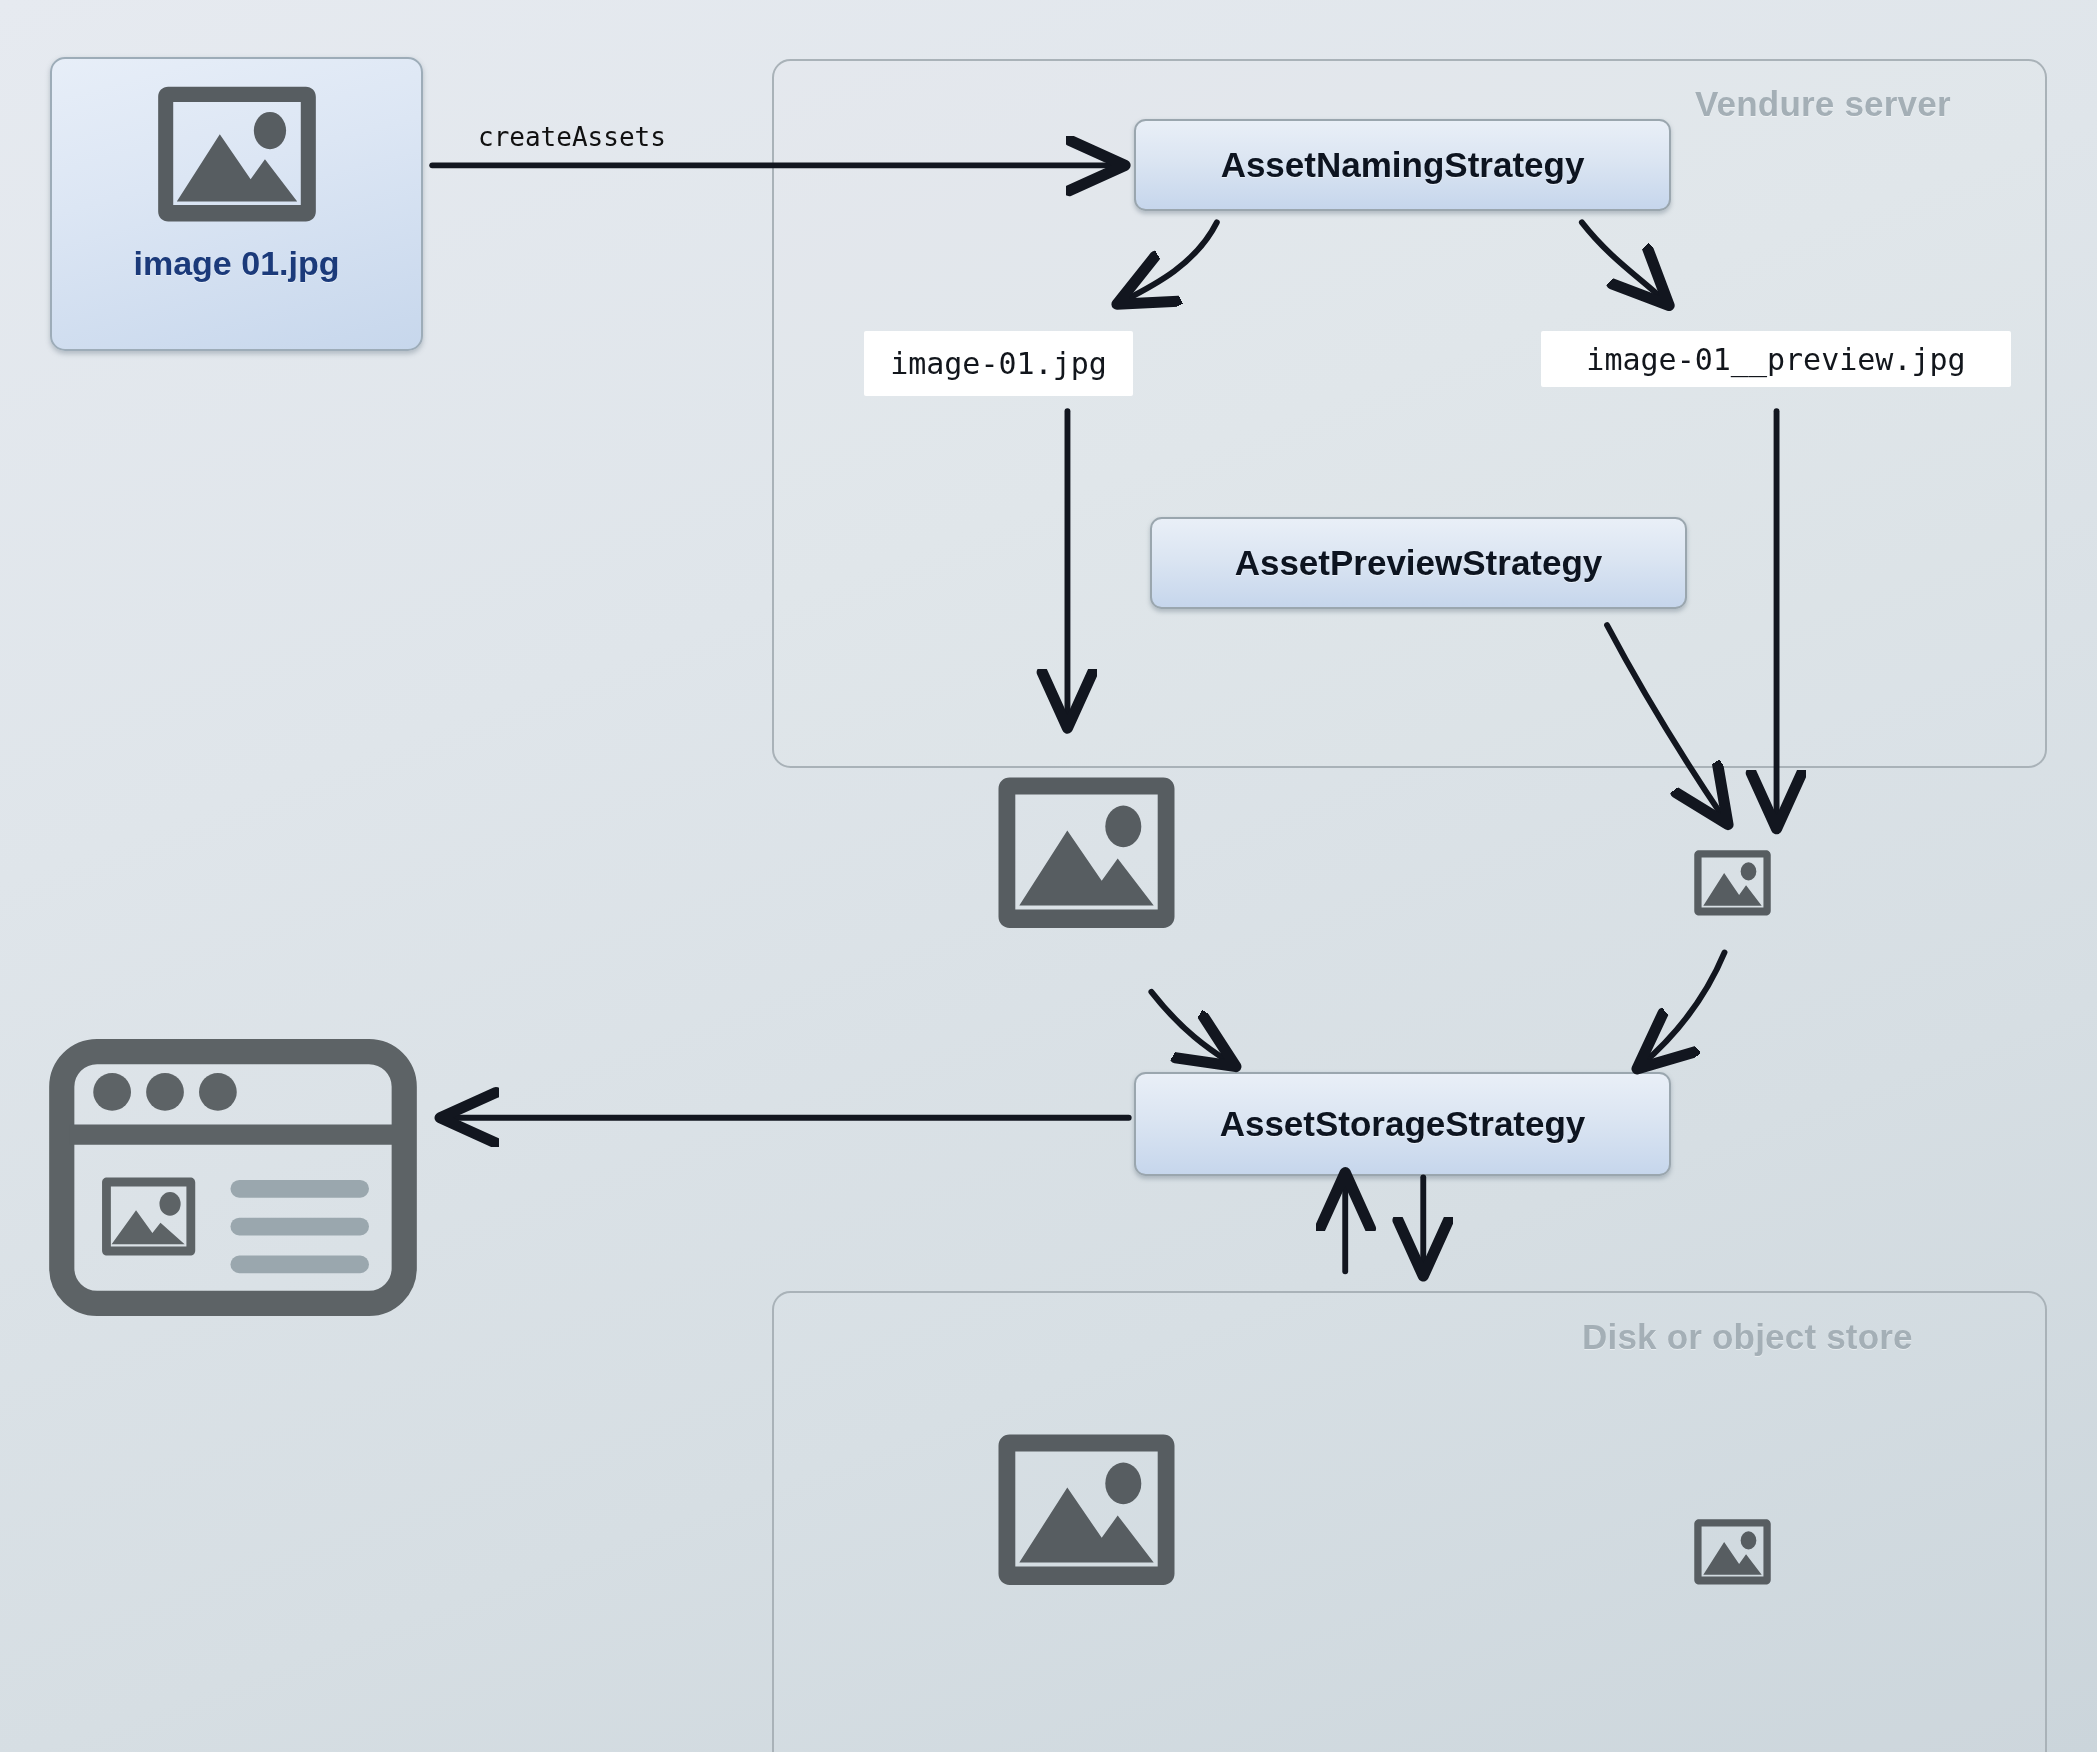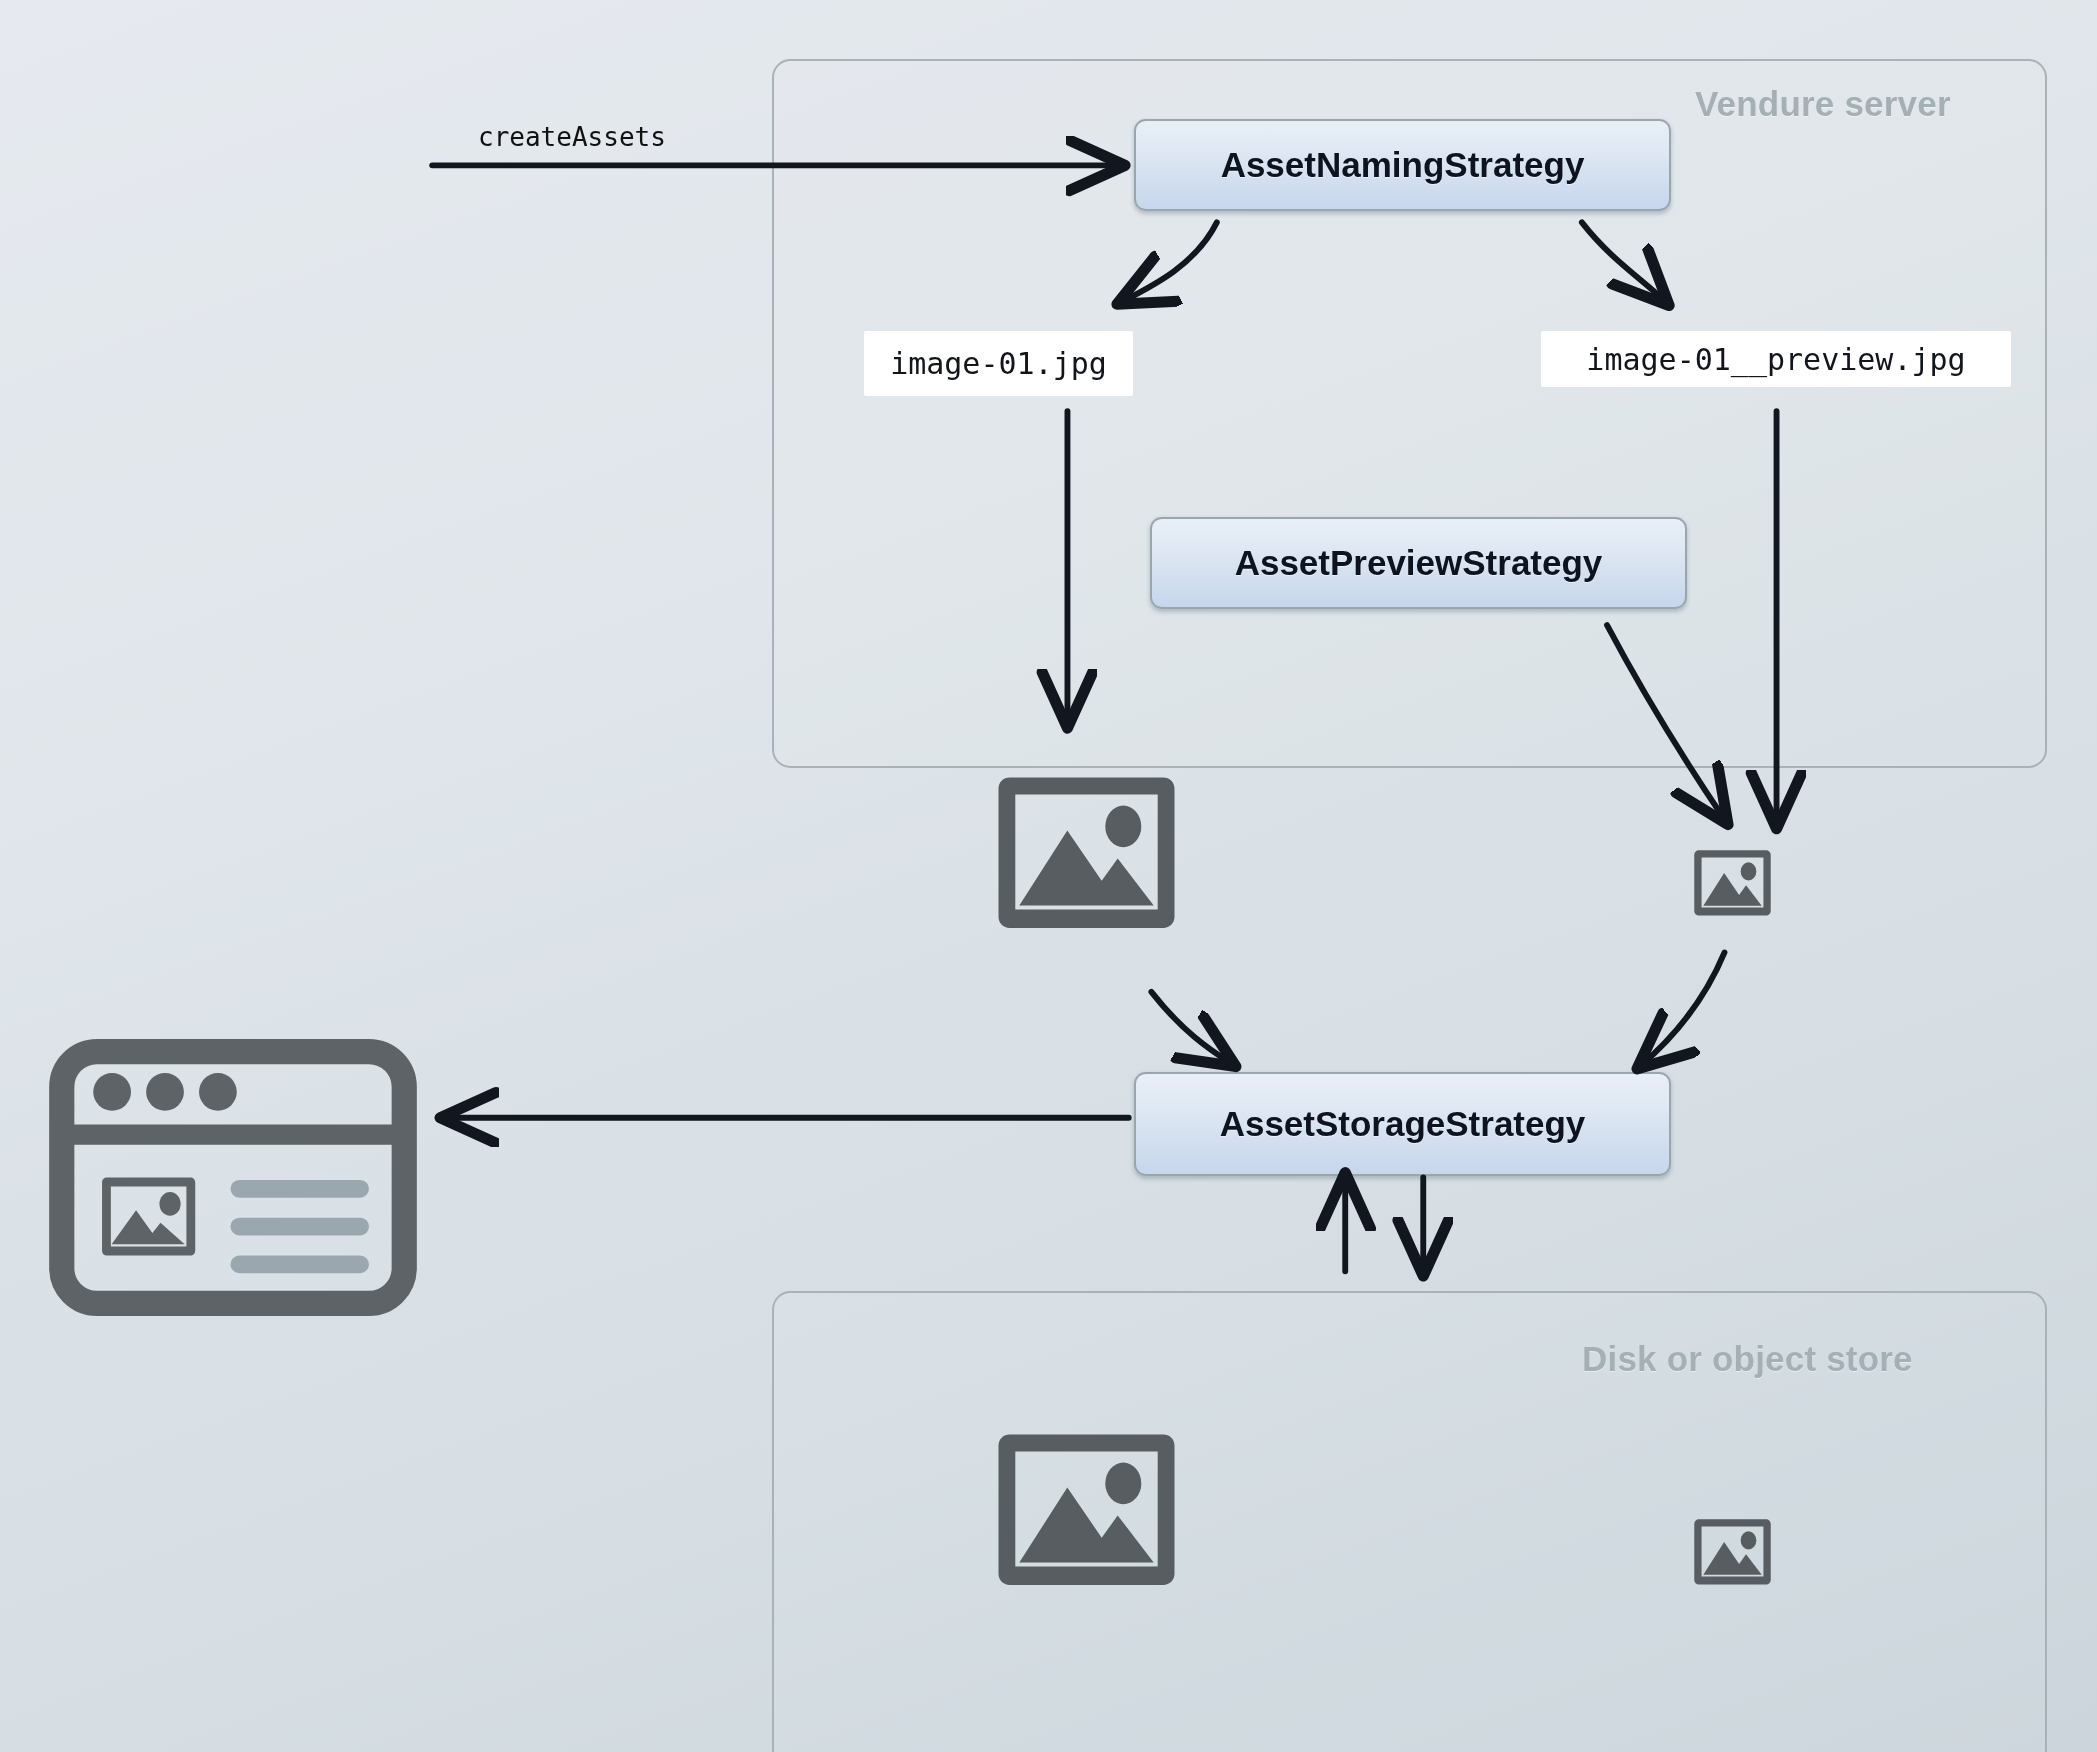--- a/index.html
+++ b/index.html
@@ -111,22 +111,35 @@
 </style>
 </head>
 <body>
 
 <div id="stage">
 
   <div class="group-box" style="left:772px; top:59px; width:1275px; height:709px;"></div>
   <div class="group-label" style="left:1695px; top:84px;">Vendure server</div>
 
   <div class="group-box" style="left:772px; top:1291px; width:1275px; height:597px;"></div>
-  <div class="group-label" style="left:1582px; top:1317px;margin-top:22px;">Disk or object store</div>
-
+  <div class="group-label" style="left:1582px; top:1317px;">Disk or object store</div>
+
+  <div class="asset-card" style="left:50px; top:57px; width:373px; height:294px; padding-top:18.5px;">
+    <span style="display:block;">
+      <svg class="icon" width="172" height="151" viewBox="0 0 24 21" aria-hidden="true">
+        <g fill="#575d61">
+          <path d="M2.4 1.2h19.2c.8 0 1.4.6 1.4 1.4v16c0 .8-.6 1.4-1.4 1.4H2.4c-.8 0-1.4-.6-1.4-1.4v-16c0-.8.6-1.4 1.4-1.4z
+                   M3.1 3.3v14.4h17.8V3.3H3.1z"></path>
+          <ellipse cx="16.6" cy="7.3" rx="2.25" ry="2.6"></ellipse>
+          <path d="M3.6 17.2 L9.6 7.8 L13.9 14.1 L15.9 11.3 L20.4 17.2 Z"></path>
+        </g>
+      </svg>
+    </span>
+    <span class="card-label" style="margin-top:15px;">image 01.jpg</span>
+  </div>
 
   <div class="strategy" style="left:1134px; top:119px; width:537px; height:92px;">
     <span>AssetNamingStrategy</span>
   </div>
 
   <div class="strategy" style="left:1150px; top:517px; width:537px; height:92px;">
     <span>AssetPreviewStrategy</span>
   </div>
 
   <div class="strategy" style="left:1134px; top:1072px; width:537px; height:104px;">

